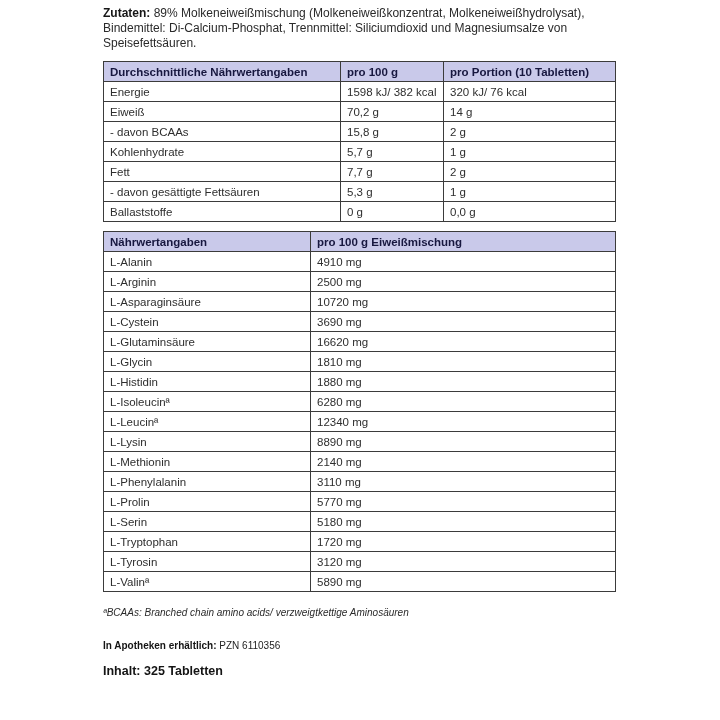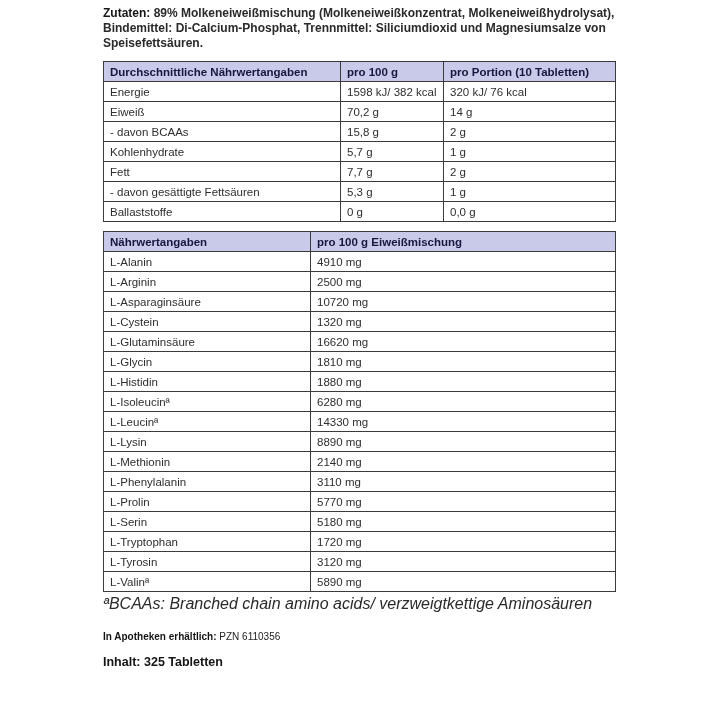--- a/index.html
+++ b/index.html
@@ -19,21 +19,20 @@
   }
   .content {
     width: 512px;
   }
   p { margin: 0; }
   .ingredients {
     font-size: 12px;
     line-height: 15px;
     margin-bottom: 10px;
     color: #2a2a2a;
-    font-weight: bold;
   }
   .ingredients b { color: #161616; }
   table {
     border-collapse: collapse;
     table-layout: fixed;
     width: 512px;
     font-size: 11.5px;
   }
   th, td {
     border: 1px solid #3b3b3b;
@@ -51,24 +50,24 @@
     font-size: 11.5px;
   }
   td { color: #2e2e2e; }
   .t1 { margin-bottom: 9px; }
   .t1 .c1 { width: 237px; }
   .t1 .c2 { width: 103px; }
   .t1 .c3 { width: 172px; }
   .t2 .c1 { width: 207px; }
   .t2 .c2 { width: 305px; }
   .footnote {
-    font-size: 16px;
+    font-size: 10px;
     line-height: 15px;
     font-style: italic;
-    margin-top: 4px;
+    margin-top: 13px;
     color: #2a2a2a;
   }
   .pharmacy {
     font-size: 10px;
     line-height: 15px;
     margin-top: 18px;
   }
   .pharmacy b, .content-line b { color: #141414; }
   .content-line {
     font-size: 12.5px;
@@ -156,41 +155,41 @@
           <tr>
             <td>L-Arginin</td>
             <td>2500 mg</td>
           </tr>
           <tr>
             <td>L-Asparaginsäure</td>
             <td>10720 mg</td>
           </tr>
           <tr>
             <td>L-Cystein</td>
-            <td>1320 mg</td>
+            <td>3690 mg</td>
           </tr>
           <tr>
             <td>L-Glutaminsäure</td>
             <td>16620 mg</td>
           </tr>
           <tr>
             <td>L-Glycin</td>
             <td>1810 mg</td>
           </tr>
           <tr>
             <td>L-Histidin</td>
             <td>1880 mg</td>
           </tr>
           <tr>
             <td>L-Isoleucinª</td>
             <td>6280 mg</td>
           </tr>
           <tr>
             <td>L-Leucinª</td>
-            <td>14330 mg</td>
+            <td>12340 mg</td>
           </tr>
           <tr>
             <td>L-Lysin</td>
             <td>8890 mg</td>
           </tr>
           <tr>
             <td>L-Methionin</td>
             <td>2140 mg</td>
           </tr>
           <tr>

